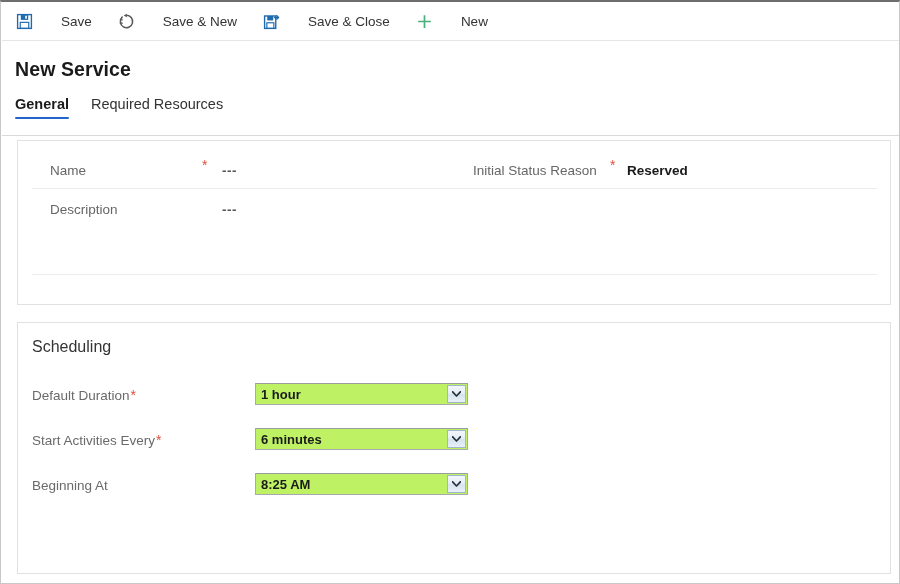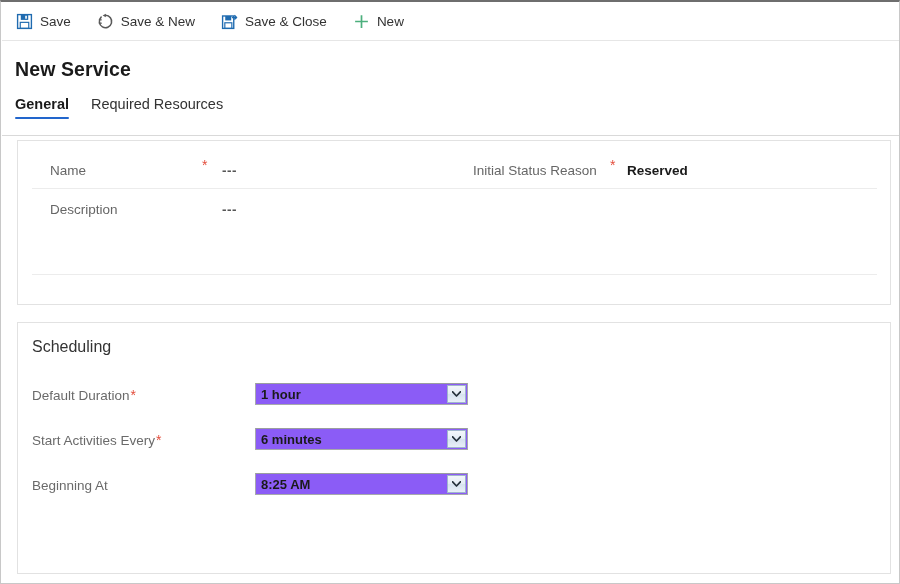--- a/index.html
+++ b/index.html
@@ -41,20 +41,21 @@
   }
   .cmd-btn {
     display: flex;
     align-items: center;
     height: 30px;
     padding: 0 10px 0 2px;
     margin-right: 14px;
     cursor: pointer;
     user-select: none;
     white-space: nowrap;
+    gap: 21px;
   }
   .cmd-icon {
     width: 17px; height: 17px;
     margin-right: 7px;
     flex: 0 0 auto;
     display: block;
   }
   .cmd-label {
     font-size: 13.5px;
     color: #333333;
@@ -194,21 +195,21 @@
   
   .combo {
     position: absolute;
     left: 223px;
     top: -3px;
     width: 213px;
     height: 22px;
     box-sizing: border-box;
     border: 1px solid #a7a9ac;
     border-top-color: #9a9da0;
-    background: #8b5cf6;
+    background: #bef264;
     display: flex;
     align-items: stretch;
     cursor: pointer;
   }
   .combo-text {
     flex: 1 1 auto;
     display: flex;
     align-items: center;
     padding-left: 5px;
     font-size: 13px;

